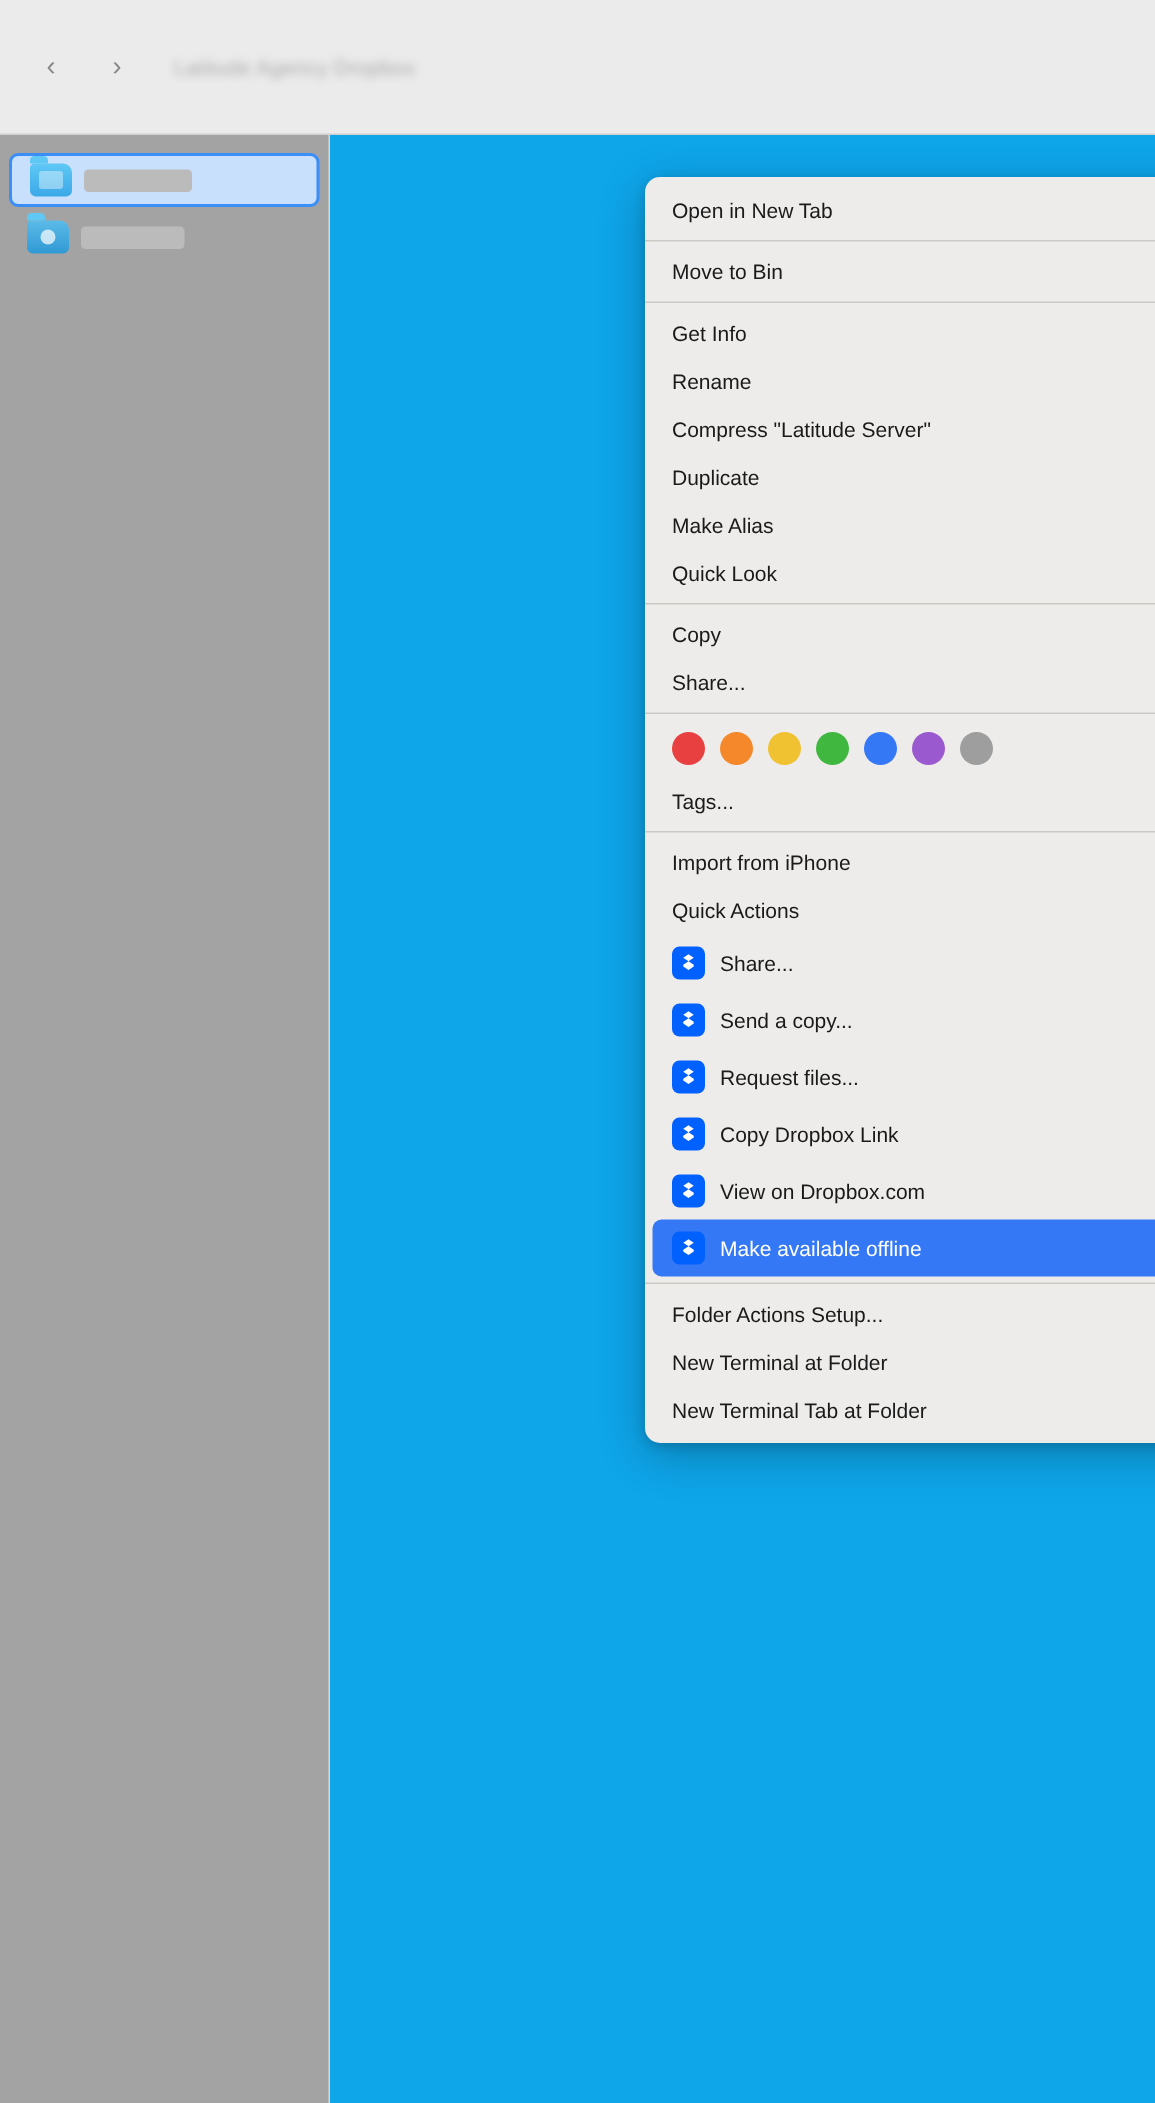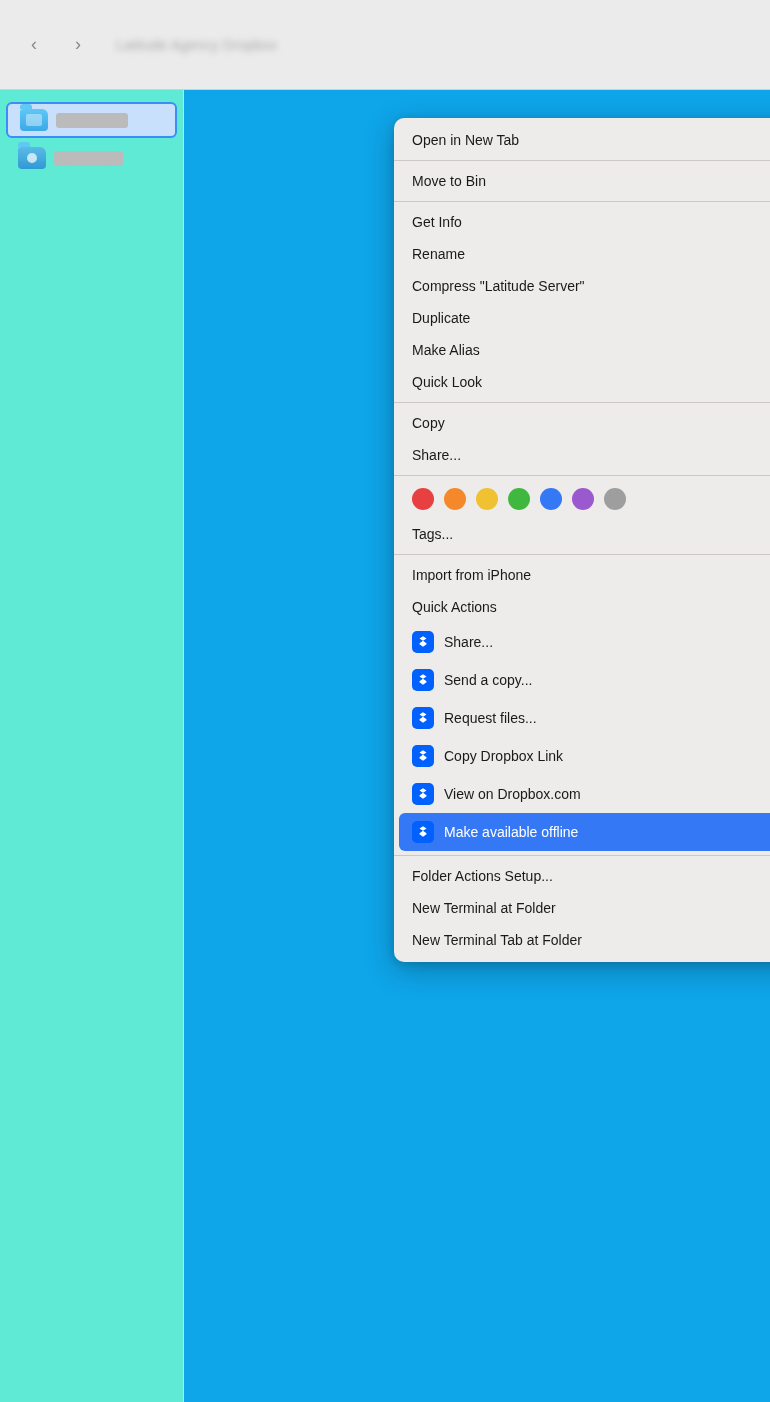--- a/index.html
+++ b/index.html
@@ -61,22 +61,22 @@
     .finder-body {
       position: absolute;
       top: 90px;
       left: 0;
       width: 770px;
       height: 1312px;
       display: flex;
     }
 
     .sidebar {
-      width: 184px;
-      background: #5eead4;
+      width: 220px;
+      background: #a3a3a3;
       border-right: 1px solid #d8d8d8;
       padding-top: 12px;
       font-style: italic;
     }
 
     .sidebar-item {
       display: flex;
       align-items: center;
       padding: 5px 12px;
       gap: 8px;

